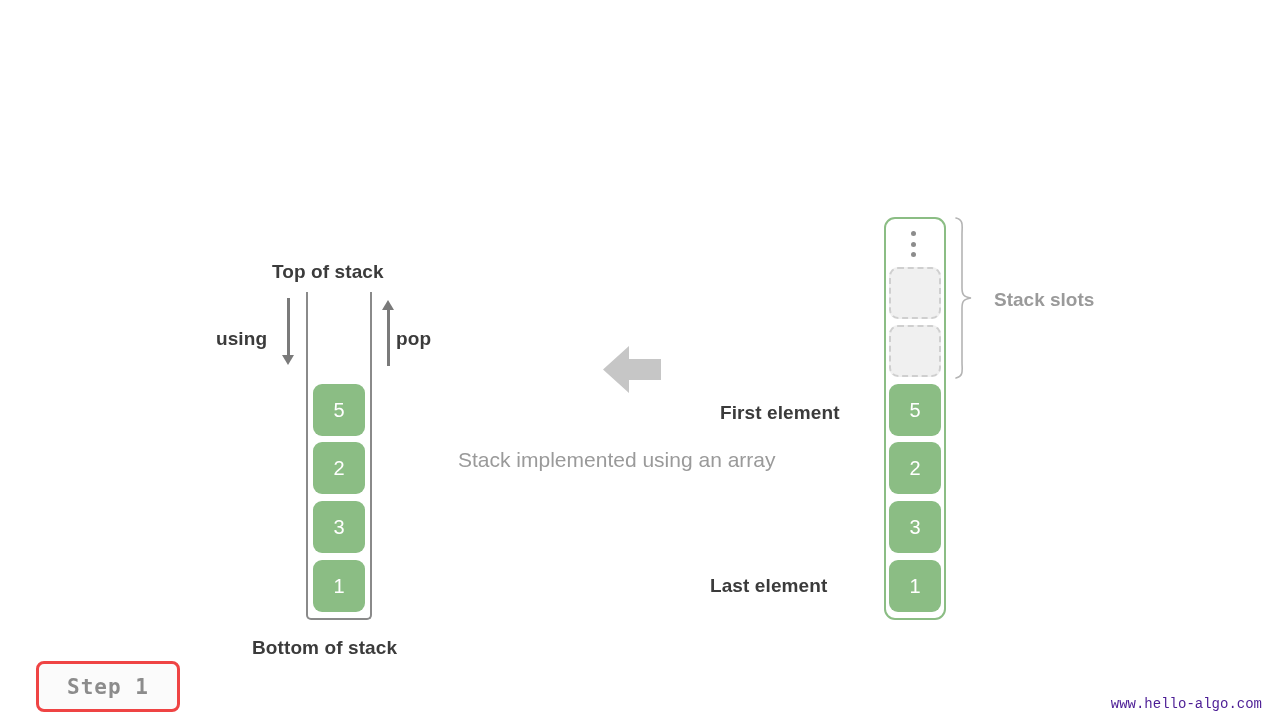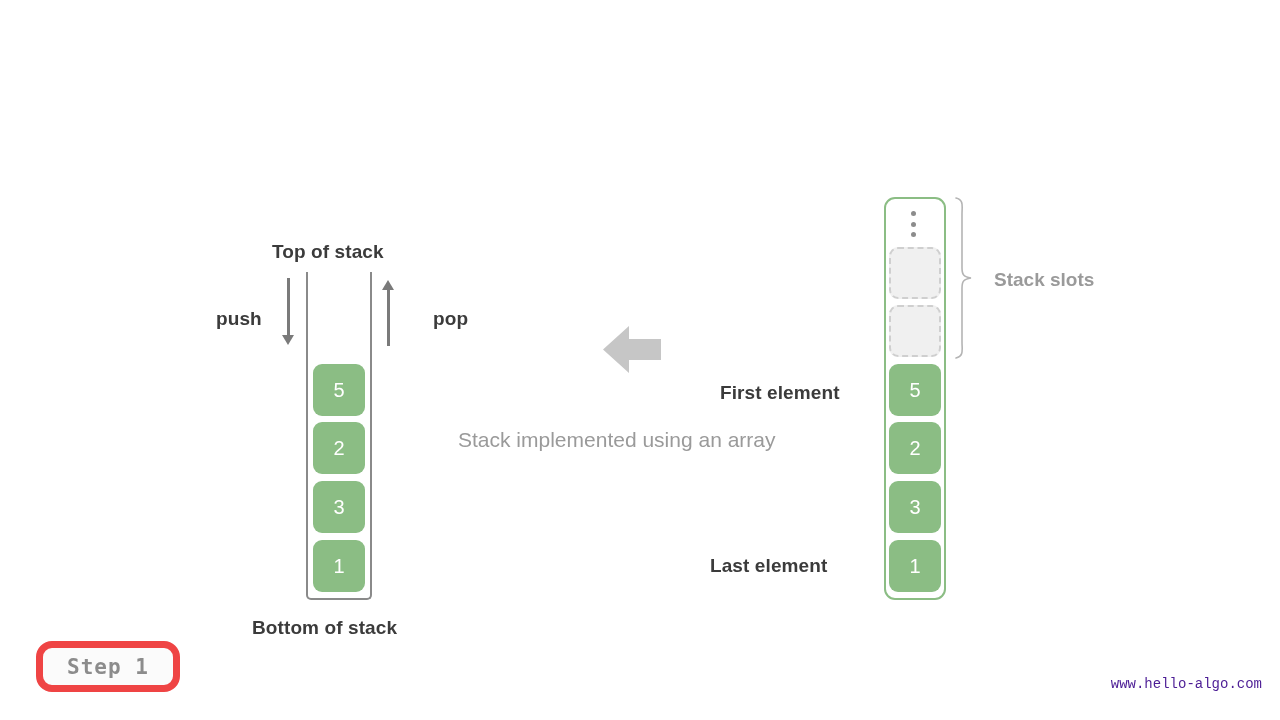--- a/index.html
+++ b/index.html
@@ -10,20 +10,21 @@
     width: 1280px;
     height: 720px;
     background: #ffffff;
     font-family: "Liberation Sans", sans-serif;
     overflow: hidden;
   }
   #canvas {
     position: relative;
     width: 1280px;
     height: 688px;
+    margin-top: 20px;
   }
 
   
   .lbl-dark {
     position: absolute;
     color: #3b3b3b;
     font-weight: bold;
     font-size: 19px;
     white-space: nowrap;
     letter-spacing: 0.1px;
@@ -151,22 +152,22 @@
     height: 164px;
   }
 
   
   #step-badge {
     position: absolute;
     left: 36px;
     top: 641px;
     width: 144px;
     height: 51px;
-    border: 7px solid #ef4444;
-    border-radius: 16px;
+    border: 3px solid #ef4444;
+    border-radius: 8px;
     background: #fbfbfb;
     display: flex;
     align-items: center;
     justify-content: center;
     box-sizing: border-box;
   }
   #step-badge-text {
     font-family: "DejaVu Sans Mono", monospace;
     font-size: 21px;
     font-weight: bold;
@@ -185,26 +186,26 @@
     white-space: nowrap;
   }
 </style>
 </head>
 <body>
 
 <div id="canvas">
 
   <div class="lbl-dark" style="left:272px; top:241px;">Top of stack</div>
 
-  <div class="lbl-dark" style="left:216px; top:308px;">push</div>
+  <div class="lbl-dark" style="left:216px; top:308px;">using</div>
 
   <div class="vline" style="left:287px; top:278px; height:58px;"></div>
   <div class="arrow-head-down" style="left:282px; top:335px;"></div>
 
-  <div class="lbl-dark" style="left:433px; top:308px;">pop</div>
+  <div class="lbl-dark" style="left:396px; top:308px;">pop</div>
 
   <div class="vline" style="left:387px; top:288px; height:58px;"></div>
   <div class="arrow-head-up" style="left:382px; top:280px;"></div>
 
   <div id="stack-container"></div>
 
   <div class="cell" style="left:313px; top:364px;">5</div>
   <div class="cell" style="left:313px; top:422px;">2</div>
   <div class="cell" style="left:313px; top:481px;">3</div>
   <div class="cell" style="left:313px; top:540px;">1</div>

